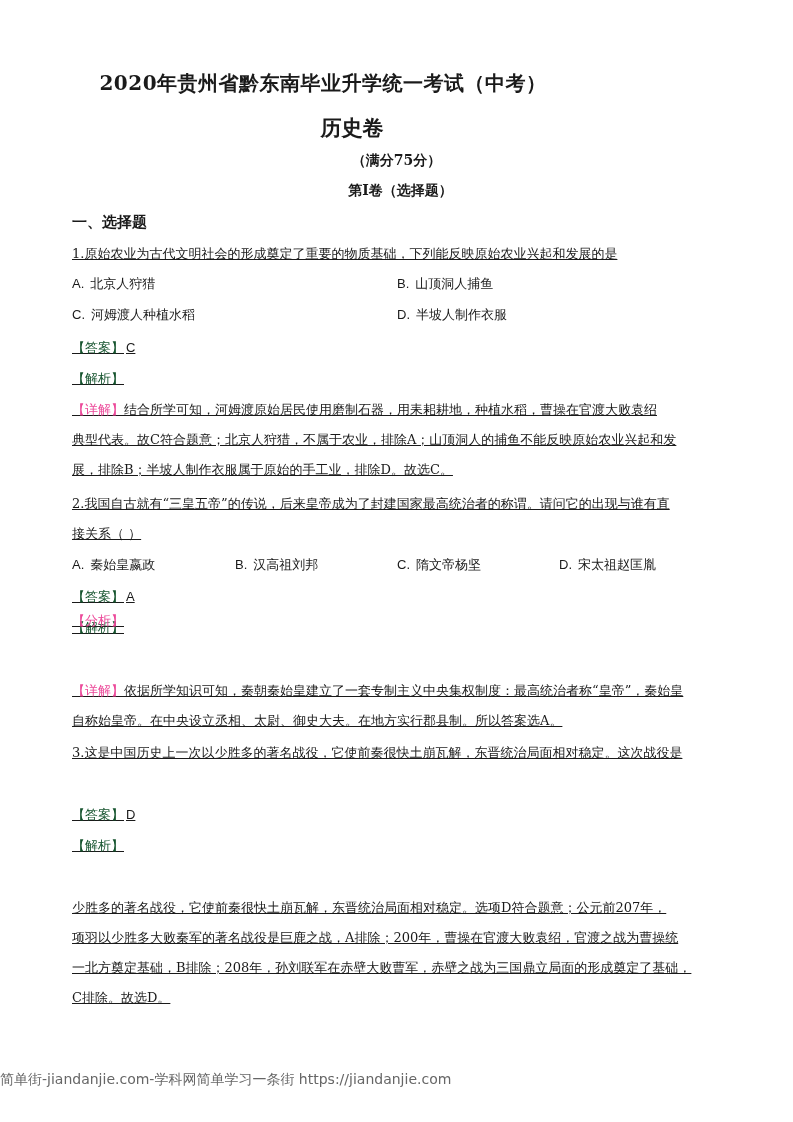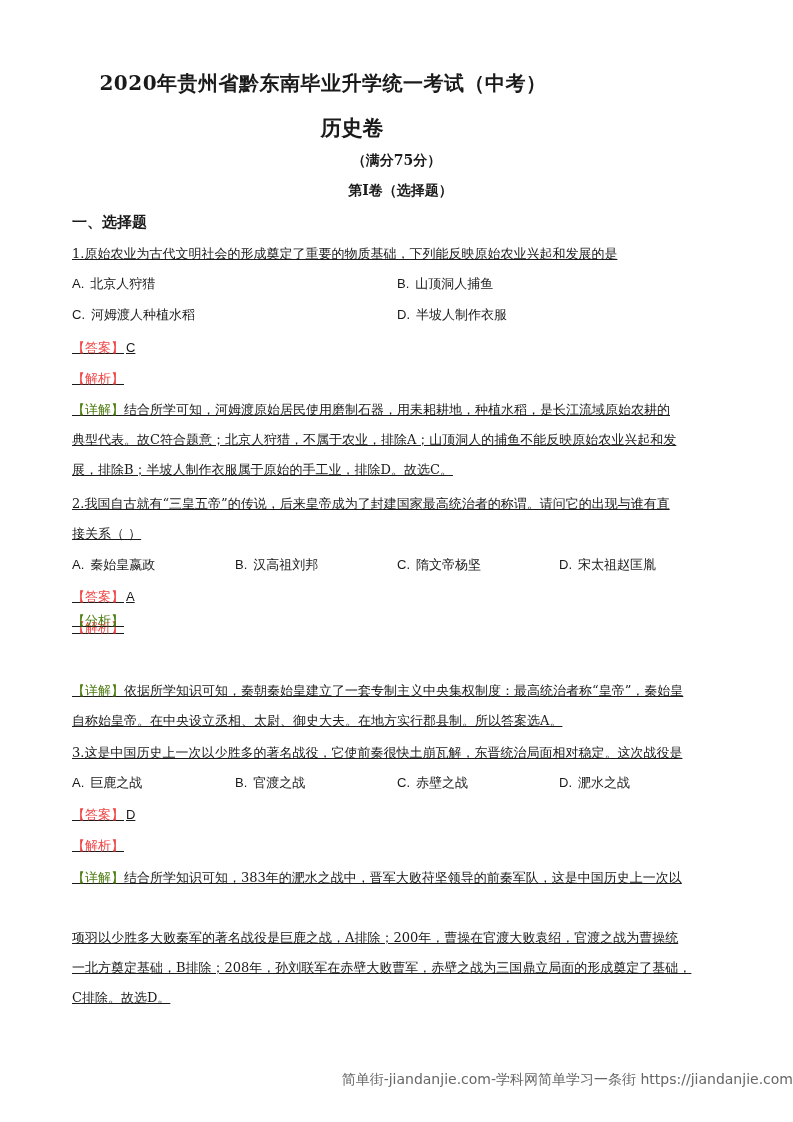--- a/index.html
+++ b/index.html
@@ -29,25 +29,25 @@
     position: absolute; top: 213px; left: 72px;
     font-size: 15px; font-weight: bold;
   }
   .line {
     position: absolute; left: 72px; width: 660px;
     font-size: 13px; line-height: 20px; white-space: nowrap; text-decoration: underline;
   }
   .opts { position: absolute; left: 72px; width: 660px; font-size: 13px; height: 20px; }
   .opt { position: absolute; top: 0; white-space: nowrap; }
   .opt .letter { font-family: "Liberation Sans", sans-serif; margin-right: 6px; }
-  .tag { color: #ef4444; }
-  .tag-dark { color: #4d7c0f; }
+  .tag { color: #14532d; }
+  .tag-dark { color: #ec4899; }
   .ans-val { font-family: "Liberation Sans", sans-serif; color: #1a1a1a; margin-left: 2px; }
   .footer {
-    position: absolute; top: 1071px; left: 0; width: 793px; text-align: right;
+    position: absolute; top: 1071px; left: 0; width: 793px; text-align: left;
     font-family: "DejaVu Sans", sans-serif; font-size: 14px; color: #666666;
   }
 </style>
 </head>
 <body>
 
 <div class="page">
 
   <div class="title-main">2020年贵州省黔东南毕业升学统一考试（中考）</div>
   <div class="title-sub">历史卷</div>
@@ -65,21 +65,21 @@
     <span class="opt" style="left:0"><span class="letter">C.</span><span>河姆渡人种植水稻</span></span>
     <span class="opt" style="left:325px"><span class="letter">D.</span><span>半坡人制作衣服</span></span>
   </div>
   <div class="line" style="top:338px">
     <span class="tag">【答案】</span><span class="ans-val">C</span>
   </div>
   <div class="line" style="top:369px">
     <span class="tag">【解析】</span>
   </div>
   <div class="line" style="top:400px">
-    <span class="tag-dark">【详解】</span><span>结合所学可知，河姆渡原始居民使用磨制石器，用耒耜耕地，种植水稻，是长江流域原始农耕的</span>
+    <span class="tag-dark">【详解】</span><span>结合所学可知，河姆渡原始居民使用磨制石器，用耒耜耕地，种植水稻，曹操在官渡大败袁绍</span>
   </div>
   <div class="line" style="top:460px">展，排除B；半坡人制作衣服属于原始的手工业，排除D。故选C。</div>
   <div class="line" style="top:430px">典型代表。故C符合题意；北京人狩猎，不属于农业，排除A；山顶洞人的捕鱼不能反映原始农业兴起和发</div>
 
   <div class="line" style="top:494px">2.我国自古就有“三皇五帝”的传说，后来皇帝成为了封建国家最高统治者的称谓。请问它的出现与谁有直</div>
   <div class="line" style="top:524px">接关系（  ）</div>
   <div class="opts" style="top:556px">
     <span class="opt" style="left:0"><span class="letter">A.</span><span>秦始皇嬴政</span></span>
     <span class="opt" style="left:163px"><span class="letter">B.</span><span>汉高祖刘邦</span></span>
     <span class="opt" style="left:325px"><span class="letter">C.</span><span>隋文帝杨坚</span></span>
@@ -93,33 +93,25 @@
   </div>
   <div class="line" style="top:611px">
     <span class="tag-dark">【分析】</span>
   </div>
   <div class="line" style="top:681px">
     <span class="tag-dark">【详解】</span><span>依据所学知识可知，秦朝秦始皇建立了一套专制主义中央集权制度：最高统治者称“皇帝”，秦始皇</span>
   </div>
   <div class="line" style="top:711px">自称始皇帝。在中央设立丞相、太尉、御史大夫。在地方实行郡县制。所以答案选A。</div>
 
   <div class="line" style="top:743px">3.这是中国历史上一次以少胜多的著名战役，它使前秦很快土崩瓦解，东晋统治局面相对稳定。这次战役是</div>
-  <div class="opts" style="top:774px">
-    <span class="opt" style="left:0"><span class="letter">A.</span><span>巨鹿之战</span></span>
-    <span class="opt" style="left:163px"><span class="letter">B.</span><span>官渡之战</span></span>
-    <span class="opt" style="left:325px"><span class="letter">C.</span><span>赤壁之战</span></span>
-    <span class="opt" style="left:487px"><span class="letter">D.</span><span>淝水之战</span></span>
-  </div>
   <div class="line" style="top:805px">
     <span class="tag">【答案】</span><span class="ans-val">D</span>
   </div>
   <div class="line" style="top:836px">
     <span class="tag">【解析】</span>
   </div>
-  <div class="line" style="top:868px">
-    <span class="tag-dark">【详解】</span><span>结合所学知识可知，383年的淝水之战中，晋军大败苻坚领导的前秦军队，这是中国历史上一次以</span>
-  </div>
+  <div class="line" style="top:898px">少胜多的著名战役，它使前秦很快土崩瓦解，东晋统治局面相对稳定。选项D符合题意；公元前207年，</div>
   <div class="line" style="top:928px">项羽以少胜多大败秦军的著名战役是巨鹿之战，A排除；200年，曹操在官渡大败袁绍，官渡之战为曹操统</div>
   <div class="line" style="top:958px">一北方奠定基础，B排除；208年，孙刘联军在赤壁大败曹军，赤壁之战为三国鼎立局面的形成奠定了基础，</div>
   <div class="line" style="top:988px">C排除。故选D。</div>
 
   <div class="footer">简单街-jiandanjie.com-学科网简单学习一条街 https://jiandanjie.com</div>
 </div>
 
 </body></html>

